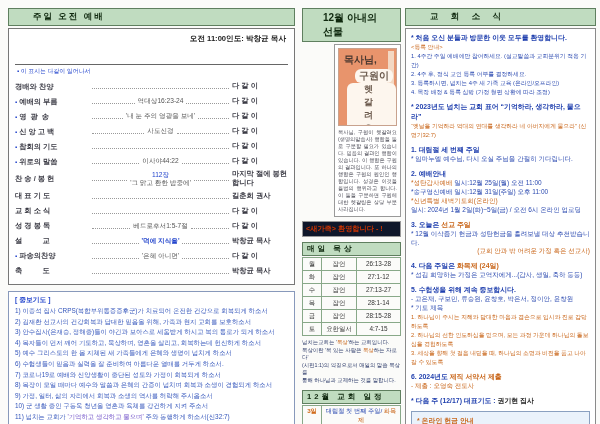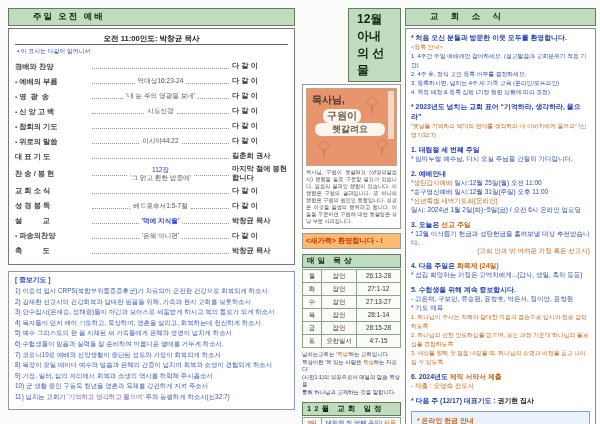--- a/index.html
+++ b/index.html
@@ -3,48 +3,48 @@
 <meta charset="utf-8">
 <style>
   html,body{margin:0;padding:0;}
   body{width:600px;height:424px;background:#fbfbf9;font-family:"Liberation Sans","DejaVu Sans",sans-serif;overflow:hidden;}
   .canvas{position:relative;width:600px;height:424px;}
   
   .hdr-bar{background:#c0dcc0;border:1px solid #5f7f5f;color:#10290f;font-weight:bold;font-size:8.5px;padding:2px 6px 2px 24px;letter-spacing:2px;}
   
   .page-left{position:absolute;left:8px;top:8px;width:287px;}
   .worship-box{border:1px solid #777;background:#fff;padding:3px 6px 4px 6px;margin-top:2px;}
-  .worship-top{display:flex;justify-content:center;font-size:7.6px;font-weight:bold;color:#222;border-bottom:1px solid #666;padding:2px 2px 0 2px;}
+  .worship-top{display:flex;justify-content:flex-end;font-size:7.6px;font-weight:bold;color:#222;border-bottom:1px solid #666;padding:2px 2px 20px 2px;}
   .worship-note{font-size:5.9px;color:#2244cc;padding:2px 0 2px 2px;}
   .w-row{display:flex;align-items:center;margin:2px 0;min-height:13px;font-size:7.3px;color:#3c3c46;}
   .w-name{width:74px;white-space:pre;font-weight:bold;color:#3a3a44;}
   .w-star{color:#2244cc;font-size:6px;margin-right:2px;}
   .w-dots{flex:1;border-bottom:1px dotted #9a9a9a;height:4px;margin:0 3px;}
   .w-ref{text-align:center;font-size:6.6px;color:#555;line-height:1.25;}
   .w-ref .top{color:#2244cc;display:block;}
   .w-ref.blue{color:#2244cc;font-weight:bold;}
   .w-right{width:56px;text-align:left;font-weight:bold;color:#3a3a44;white-space:normal;line-height:1.2;}
   .prayer-box{border:1px solid #8899bb;background:#fff;margin-top:6px;padding:3px 6px 5px 6px;}
   .prayer-title{color:#2244cc;font-size:6.8px;font-weight:bold;margin-bottom:2px;}
   .p-item{font-size:6.4px;color:#3355bb;margin:2.6px 0;line-height:1.25;}
   
   .page-right{position:absolute;left:302px;top:8px;width:294px;display:flex;gap:4px;}
   .col-left{width:99px;flex:none;}
   .col-right{flex:1;}
-  .col-left .hdr-bar{letter-spacing:0;font-size:12px;padding:2px 8px;margin-left:46px;}
-  .gift-box{border:1px solid #999;background:#fff;padding:3px;margin-top:2px;}
+  .col-left .hdr-bar{letter-spacing:0;font-size:10px;padding:2px 20px;}
+  .gift-box{border:1px solid #999;background:#fff;padding:3px;margin-top:2px;margin-left:32px;}
   .book-cover{position:relative;width:100%;height:78px;background:#e8946c;border:1px solid #c8a28e;box-sizing:border-box;overflow:hidden;}
   .book-band{position:absolute;right:2px;top:2px;bottom:26px;width:6px;background:#f5e8da;opacity:.8;}
   .bc-t1{position:absolute;left:5px;top:4px;font-size:10px;font-weight:bold;color:#4a3830;}
   .bc-t2{position:absolute;left:16px;top:20px;background:#fdf6ee;border-radius:6px;padding:0 4px;font-size:10px;font-weight:bold;color:#6b5a4d;}
   .bc-t3{position:absolute;left:8px;top:34px;background:#fdf6ee;border-radius:6px;padding:0 17px;font-size:9px;font-weight:bold;color:#6b5a4d;}
   .doodle{position:absolute;border:1.5px solid #d97f52;border-radius:50%;width:8px;height:8px;}
   .doodle:after{content:"";position:absolute;left:3px;top:7px;width:1.5px;height:8px;background:#d97f52;}
   .book-desc{font-size:5.2px;color:#4a4a55;line-height:1.35;text-align:justify;margin-top:3px;}
-  .newfam{border:1px solid #999;background:#fdba74;color:#cc3300;font-weight:bold;font-size:7.2px;padding:2px 3px;margin-top:4px;}
+  .newfam{border:1px solid #999;background:#0f172a;color:#cc3300;font-weight:bold;font-size:7.2px;padding:2px 3px;margin-top:4px;}
   .subhdr{background:#c0dcc0;border:1px solid #5f7f5f;color:#10290f;font-weight:bold;font-size:7.6px;letter-spacing:3px;padding:1px 4px;margin-top:5px;}
   .m-table{border:1px solid #88a888;border-bottom:none;margin-top:1px;}
   .m-row{display:flex;border-bottom:1px solid #88a888;font-size:6.4px;color:#333;}
   .m-row>span{padding:1.5px 2px;border-right:1px solid #88a888;text-align:center;}
   .m-day{width:14px;flex:none;}
   .m-book{width:30px;flex:none;}
   .m-verse{flex:1;border-right:none !important;}
   .med-note{font-size:5.4px;color:#33406e;line-height:1.4;margin-top:3px;}
   .s-table{border:1px solid #88a888;border-bottom:none;margin-top:1px;}
   .s-row{display:flex;border-bottom:1px solid #88a888;font-size:6.2px;}
@@ -111,30 +111,30 @@
             <span class="w-right">다  같  이</span>
           </div>
           <div class="w-row">
             <span class="w-name"><span class="w-star">▪</span>위로의 말씀</span>
             <span class="w-dots"></span>
             <span class="w-ref">이사야44:22</span>
             <span class="w-dots"></span>
             <span class="w-right">다  같  이</span>
           </div>
           <div class="w-row">
+            <span class="w-name">찬 송 / 봉 헌</span>
+            <span class="w-dots"></span>
+            <span class="w-ref"><span class="top">112장</span>'그 맑고 환한 밤중에'</span>
+            <span class="w-dots"></span>
+            <span class="w-right">마지막 절에 봉헌합니다</span>
+          </div>
+          <div class="w-row">
             <span class="w-name">대 표 기 도</span>
             <span class="w-dots"></span>
             <span class="w-right">길춘희 권사</span>
-          </div>
-          <div class="w-row">
-            <span class="w-name">찬 송 / 봉 헌</span>
-            <span class="w-dots"></span>
-            <span class="w-ref"><span class="top">112장</span>'그 맑고 환한 밤중에'</span>
-            <span class="w-dots"></span>
-            <span class="w-right">마지막 절에 봉헌합니다</span>
           </div>
           <div class="w-row">
             <span class="w-name">교 회 소 식</span>
             <span class="w-dots"></span>
             <span class="w-right">다  같  이</span>
           </div>
           <div class="w-row">
             <span class="w-name">성 경 봉 독</span>
             <span class="w-dots"></span>
             <span class="w-ref">베드로후서1:5-7절</span>

